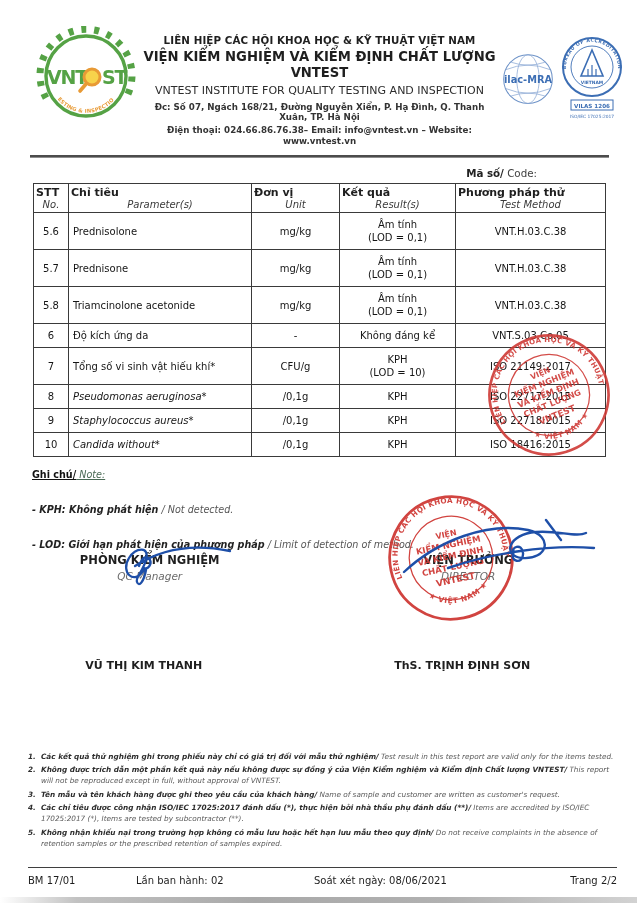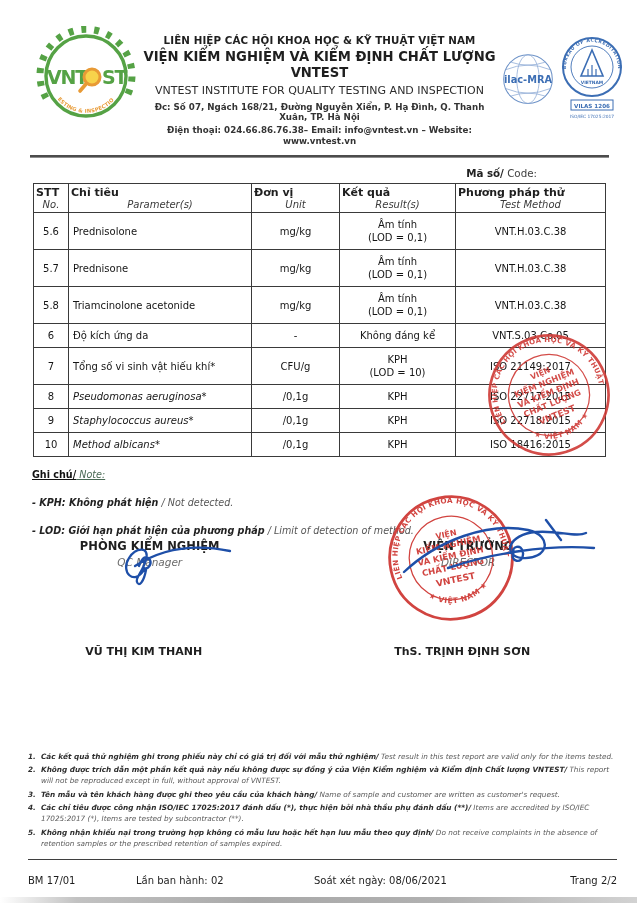--- a/index.html
+++ b/index.html
@@ -38,21 +38,21 @@
   table.results td{font-size:10px;padding:5px 4px;line-height:1.3;color:#151515;}
   td.c-stt{text-align:center;}
   td.c-param{text-align:left;padding-left:6px;}
   td.c-param.it{font-style:italic;}
   td.c-unit,td.c-result,td.c-method{text-align:center;}
 
   
   .notes{margin:11px 0 0 32px;font-size:9.6px;line-height:1.55;}
   .nt-vi{font-weight:bold;text-decoration:underline;color:#111;text-align:right;}
   .nt-en{font-style:italic;text-decoration:underline;color:#4a6a55;}
-  .note-line{font-style:italic;margin-top:13px;}
+  .note-line{font-style:italic;margin-top:20px;}
   .nl-vi{font-weight:600;color:#222;}
   .nl-en{color:#555;}
 
   
   .sig-row{display:flex;position:relative;height:150px;}
   .sig-col{position:relative;}
   .sig-col.left{width:47%;}
   .sig-col.right{width:53%;}
   .sig-title{font-weight:bold;font-size:11.5px;text-align:center;}
   .sig-sub{font-style:italic;color:#6b6b6b;font-size:10.5px;text-align:center;margin-top:3px;}
@@ -65,21 +65,21 @@
   .sig-right-svg{position:absolute;left:396px;top:508px;width:206px;height:86px;}
 
   
   .footnotes{position:absolute;left:28px;right:20px;bottom:51px;font-size:7.3px;font-style:italic;color:#333;}
   .fn-row{display:flex;margin-bottom:2.5px;line-height:1.5;}
   .fn-num{width:13px;flex:none;font-weight:600;color:#2e2e2e;}
   .fn-text{flex:1;}
   .fn-vi{font-weight:600;color:#2d2d2d;}
   .fn-en{color:#5a5a5a;font-weight:normal;}
 
-  .footer-bar{position:absolute;left:28px;right:20px;bottom:17px;border-top:1.5px solid #3f3f3f;padding-top:15px;display:flex;align-items:baseline;font-size:10px;color:#1d1d1d;}
+  .footer-bar{position:absolute;left:28px;right:20px;bottom:17px;border-top:1.5px solid #3f3f3f;padding-top:7px;display:flex;align-items:baseline;font-size:10px;color:#1d1d1d;}
   .f1{width:108px;}
   .f2{width:178px;}
   .f3{flex:1;}
   .f4{text-align:right;}
 
   .scan-bottom{position:absolute;left:0;right:0;bottom:0;height:6px;
     background:linear-gradient(90deg,#ffffff 0%,#c2c2c2 12%,#a9a9a9 40%,#b1b1b1 70%,#d2d2d2 100%);}
 
   svg text{font-family:"DejaVu Sans","Liberation Sans",sans-serif;}
 </style>
@@ -237,21 +237,21 @@
           <td class="c-stt">9</td>
           <td class="c-param it">Staphylococcus aureus*</td>
           <td class="c-unit">/0,1g</td>
           <td class="c-result">
             <div>KPH</div>
           </td>
           <td class="c-method">ISO 22718:2015</td>
         </tr>
         <tr>
           <td class="c-stt">10</td>
-          <td class="c-param it">Method albicans*</td>
+          <td class="c-param it">Candida without*</td>
           <td class="c-unit">/0,1g</td>
           <td class="c-result">
             <div>KPH</div>
           </td>
           <td class="c-method">ISO 18416:2015</td>
         </tr>
       </tbody>
   </table>
 
   <div class="notes">

